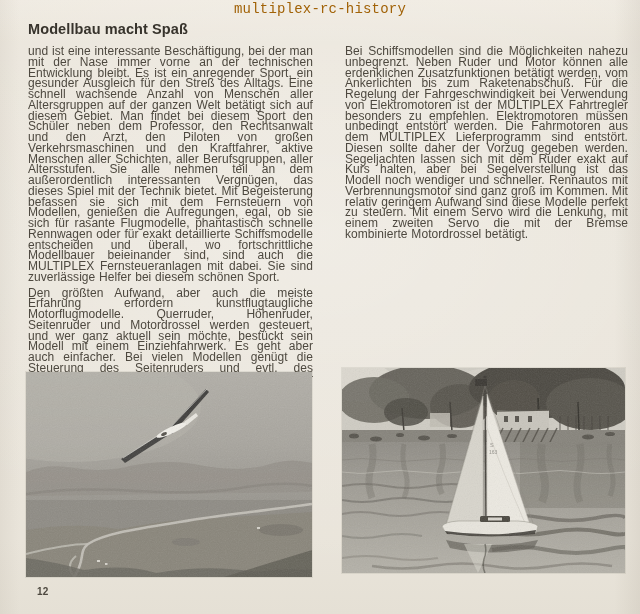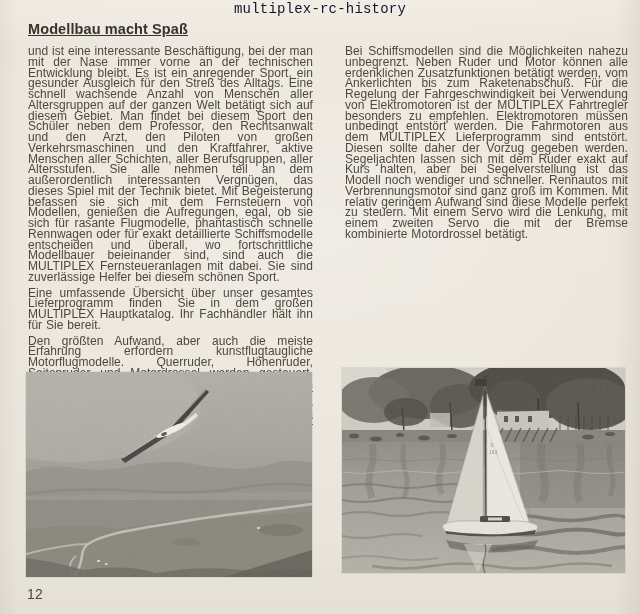--- a/index.html
+++ b/index.html
@@ -8,58 +8,57 @@
     font-family:"Liberation Sans",sans-serif;
     background-color:#ebe6dc;
     background-image:
       radial-gradient(120% 90% at 50% 38%, rgba(255,255,255,0.28), rgba(255,255,255,0) 62%),
       linear-gradient(90deg, rgba(118,108,92,0.07), rgba(118,108,92,0) 3%, rgba(118,108,92,0) 96%, rgba(118,108,92,0.10)),
       linear-gradient(180deg, #f0ebe2 0%, #ebe6dc 7%, #e9e4da 88%, #e5e0d5 100%);
   }
   .window-title{
     position:absolute;top:1px;left:0;width:640px;text-align:center;
     font-family:"Liberation Mono","DejaVu Sans Mono",monospace;
-    font-size:14px;line-height:16px;color:#0f172a;letter-spacing:0.2px;
+    font-size:14px;line-height:16px;color:#a16207;letter-spacing:0.2px;
   }
   .heading{
     position:absolute;left:28px;top:21px;margin:0;
-    font-size:14.5px;font-weight:700;color:#37332c;letter-spacing:0.1px;text-decoration:underline;
+    font-size:14.5px;font-weight:700;color:#37332c;letter-spacing:0.1px;
   }
   .col{
     position:absolute;top:46px;
     font-size:12px;line-height:10.75px;color:#4d483f;
     text-align:justify;letter-spacing:0.05px;word-spacing:0.4px;
     hyphens:auto;-webkit-hyphens:auto;
   }
   .col p{margin:0 0 5px 0;}
   .col-left{left:28px;width:285px;}
   .col-right{left:345px;width:283px;}
   .photo{
     position:absolute;margin:0;padding:0;overflow:hidden;
     box-shadow:0 0 0 1px rgba(90,84,72,0.10);
   }
   .photo-glider{left:26px;top:372px;width:286px;height:205px;}
   .photo-sailboat{left:342px;top:368px;width:283px;height:205px;}
   .photo svg{display:block;}
   .photo text{font-family:"Liberation Sans",sans-serif;fill:#93908a;}
   .page-number{
-    position:absolute;left:27px;top:586px;
-    font-size:14px;color:#4d483f;letter-spacing:0.3px;
+    position:absolute;left:37px;top:586px;
+    font-size:10px;color:#4d483f;letter-spacing:0.3px;font-weight:bold;
   }
 </style>
 </head>
 <body>
 
 <div class="window-title">multiplex-rc-history</div>
 
 <h1 class="heading">Modellbau macht Spaß</h1>
 
 <div class="col col-left">
   <p>und ist eine interessante Beschäftigung, bei der man mit der Nase immer vorne an der technischen Entwicklung bleibt. Es ist ein anregender Sport, ein gesunder Ausgleich für den Streß des Alltags. Eine schnell wachsende Anzahl von Menschen aller Altersgruppen auf der ganzen Welt betätigt sich auf diesem Gebiet. Man findet bei diesem Sport den Schüler neben dem Professor, den Rechtsanwalt und den Arzt, den Piloten von großen Verkehrsmaschinen und den Kraftfahrer, aktive Menschen aller Schichten, aller Berufsgruppen, aller Altersstufen. Sie alle nehmen teil an dem außerordentlich interessanten Vergnügen, das dieses Spiel mit der Technik bietet. Mit Begeisterung befassen sie sich mit dem Fernsteuern von Modellen, genießen die Aufregungen, egal, ob sie sich für rasante Flugmodelle, phantastisch schnelle Rennwagen oder für exakt detaillierte Schiffsmodelle entscheiden und überall, wo fortschrittliche Modellbauer beieinander sind, sind auch die MULTIPLEX Fernsteueranlagen mit dabei. Sie sind zuverlässige Helfer bei diesem schönen Sport.</p>
-  <p>Eine umfassende Übersicht über unser gesamtes Lieferprogramm finden Sie in dem großen MULTIPLEX Hauptkatalog. Ihr Fachhändler hält ihn für Sie bereit.</p>
   <p>Den größten Aufwand, aber auch die meiste Erfahrung erfordern kunstflugtaugliche Motorflugmodelle. Querruder, Höhenruder, Seitenruder und Motordrossel werden gesteuert, und wer ganz aktuell sein möchte, bestückt sein Modell mit einem Einziehfahrwerk. Es geht aber auch einfacher. Bei vielen Modellen genügt die Steuerung des Seitenruders und evtl. des Höhenruders, sowie die Regelung der Motordrehzahl durch die Motordrossel.</p>
 </div>
 
 <div class="col col-right">
   <p>Bei Schiffsmodellen sind die Möglichkeiten nahezu unbegrenzt. Neben Ruder und Motor können alle erdenklichen Zusatzfunktionen betätigt werden, vom Ankerlichten bis zum Raketenabschuß. Für die Regelung der Fahrgeschwindigkeit bei Verwendung von Elektromotoren ist der MULTIPLEX Fahrtregler besonders zu empfehlen. Elektromotoren müssen unbedingt entstört werden. Die Fahrmotoren aus dem MULTIPLEX Lieferprogramm sind entstört. Diesen sollte daher der Vorzug gegeben werden. Segeljachten lassen sich mit dem Ruder exakt auf Kurs halten, aber bei Segelverstellung ist das Modell noch wendiger und schneller. Rennautos mit Verbrennungsmotor sind ganz groß im Kommen. Mit relativ geringem Aufwand sind diese Modelle perfekt zu steuern. Mit einem Servo wird die Lenkung, mit einem zweiten Servo die mit der Bremse kombinierte Motordrossel betätigt.</p>
 </div>
 
 <figure class="photo photo-glider" role="img" aria-label="Segelflugmodell im Flug über hügeliger Landschaft">
   <svg viewBox="0 0 286 205" width="286" height="205" xmlns="http://www.w3.org/2000/svg">
     <defs>

